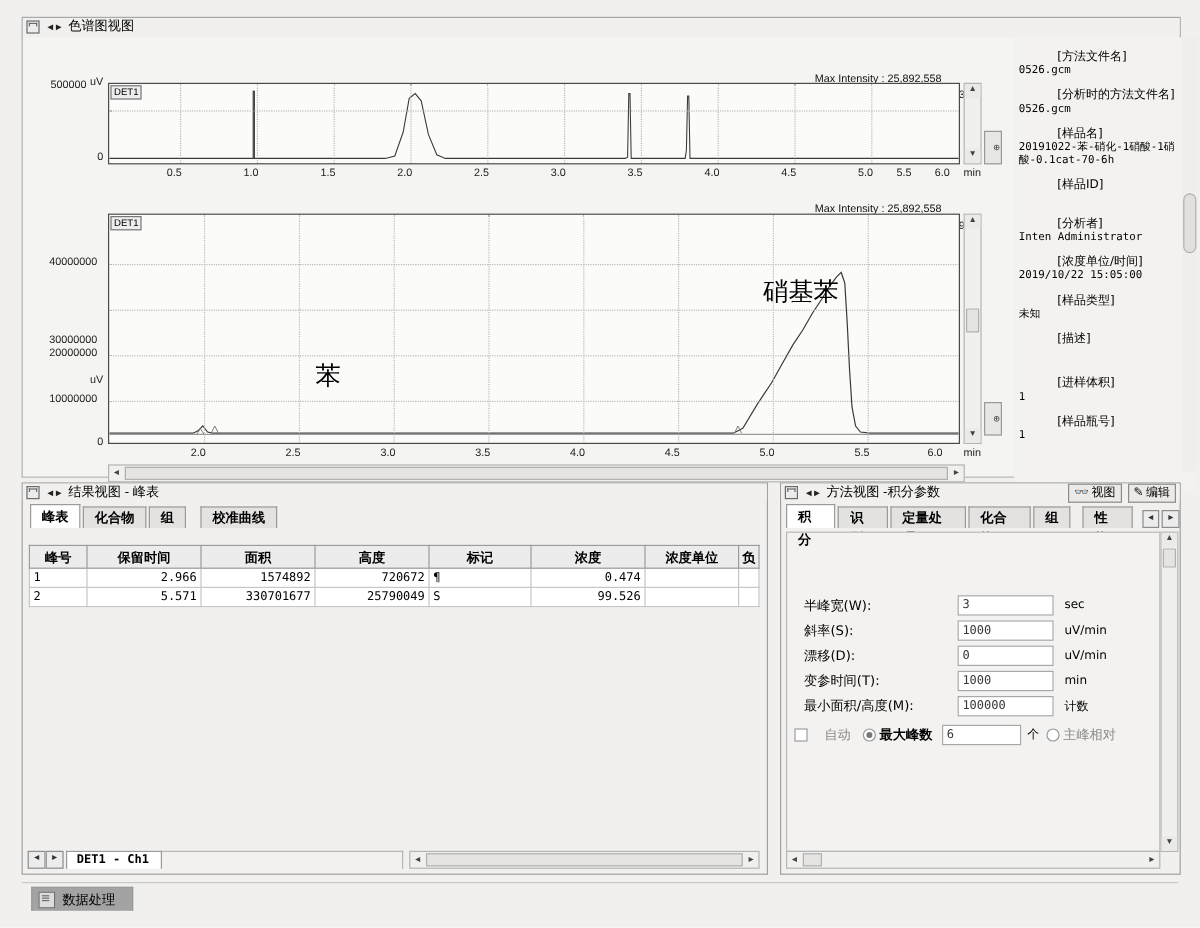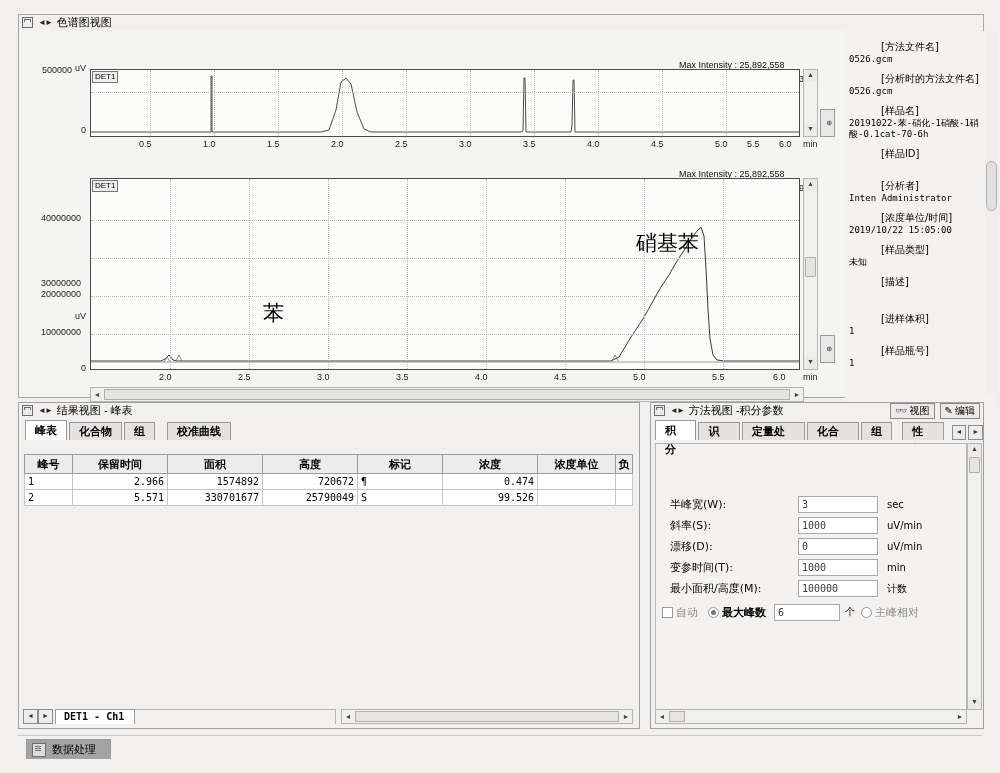--- a/index.html
+++ b/index.html
@@ -408,21 +408,21 @@
         <span class="funit">min</span>
       </div>
       <div class="frow">
         <span class="flabel">最小面积/高度(M):</span>
         <span class="finput">100000</span>
         <span class="funit">计数</span>
       </div>
 
 
       <div class="frow" style="height:26px;padding-left:6px;">
-        <span style="display:inline-flex;align-items:center;gap:3px;" class="dim">
+        <span style="display:inline-flex;align-items:center;gap:14px;" class="dim">
           <span class="cbox"></span>
           <span>自动</span>
         </span>
         <span style="margin-left:10px;display:inline-flex;align-items:center;gap:3px;">
           <span class="radio on"></span>
           <span style="font-weight:bold;">最大峰数</span>
         </span>
         <span class="finput" style="margin-left:8px;width:58px;">6</span>
         <span class="funit" style="padding-left:5px;">个</span>
         <span style="margin-left:6px;display:inline-flex;align-items:center;gap:3px;" class="dim">

